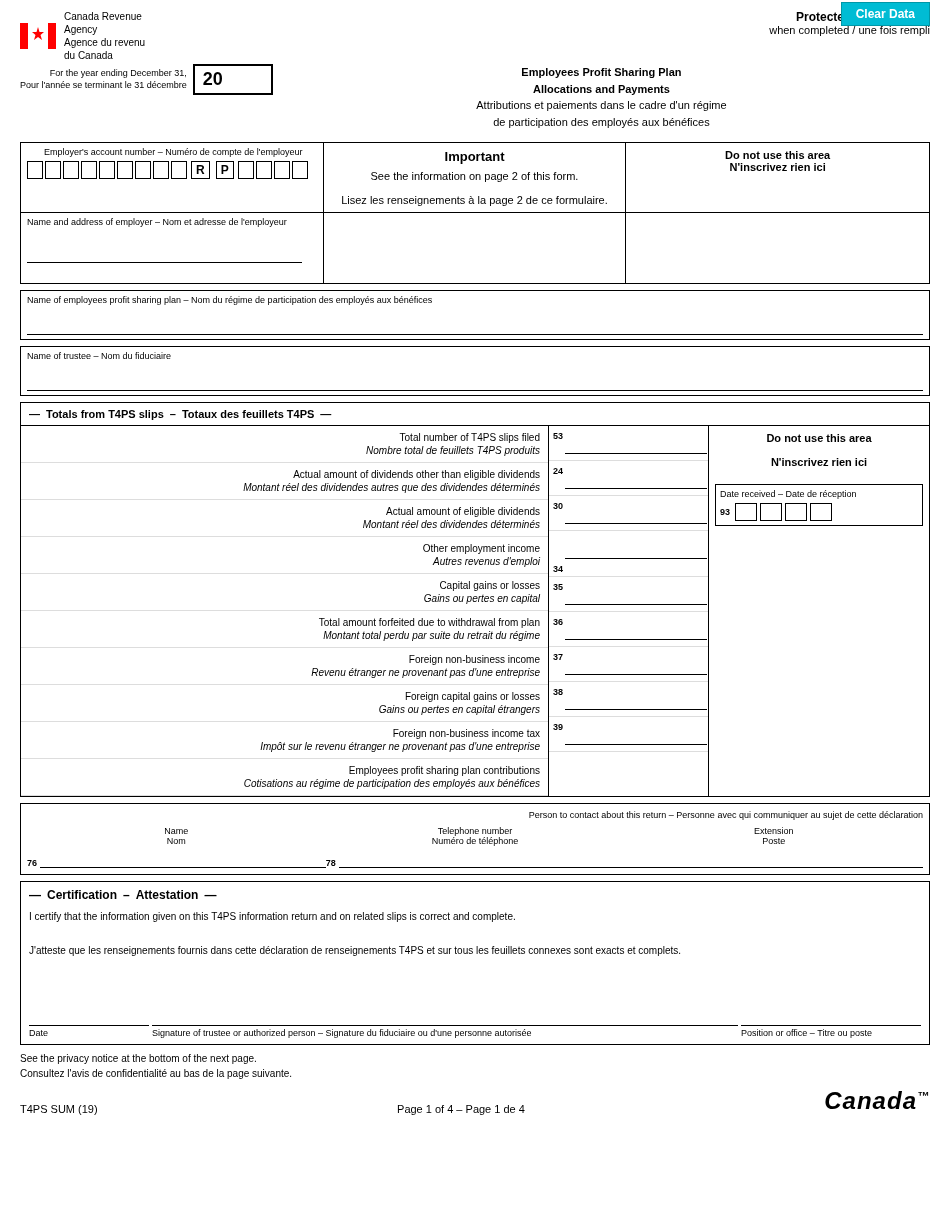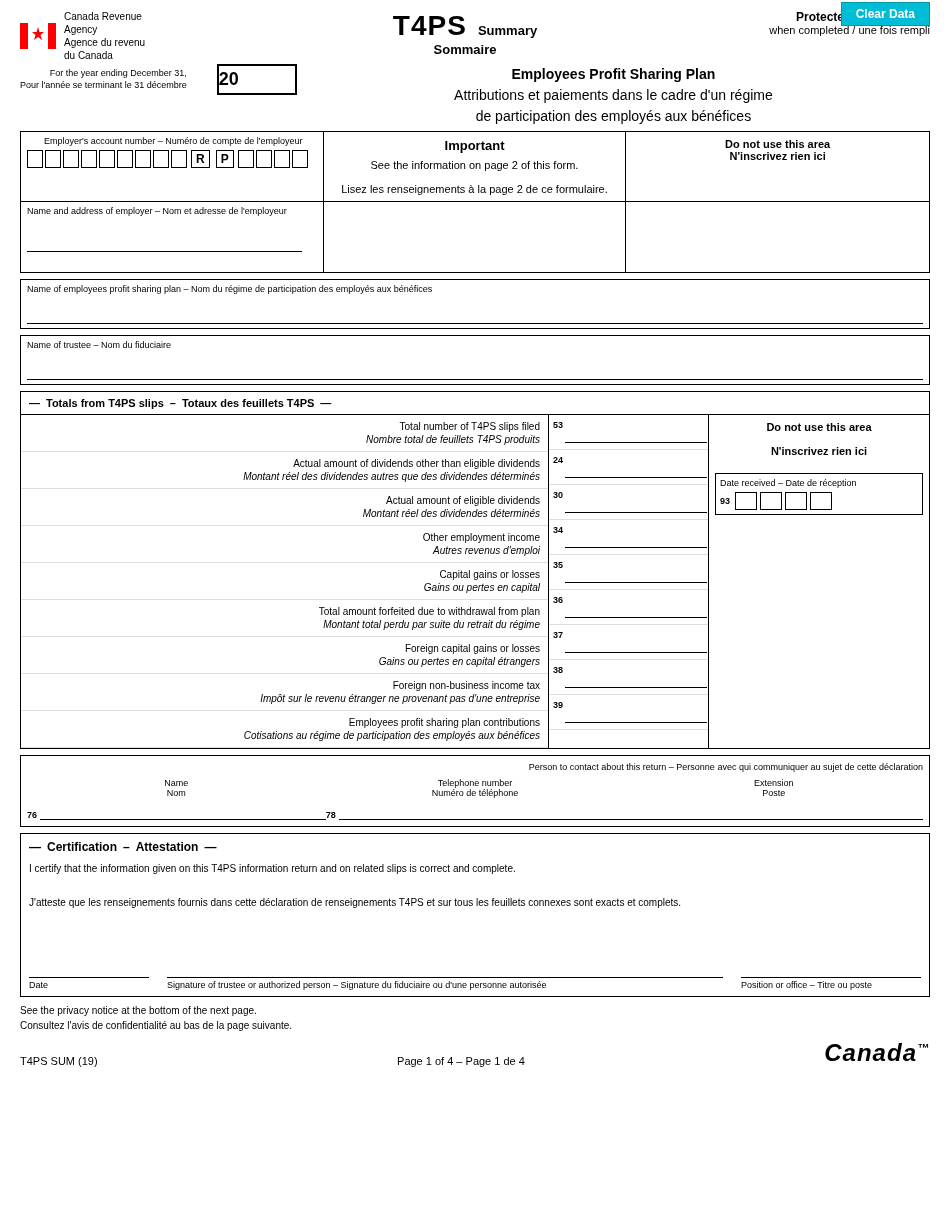--- a/index.html
+++ b/index.html
@@ -66,32 +66,32 @@
       font-size: 12px;
     }
     .year-label {
       font-size: 9px;
       margin-right: 6px;
       text-align: right;
       line-height: 1.3;
     }
     .year-box {
       border: 2px solid #000;
-      padding: 3px 0;
+      padding: 3px 8px;
       font-size: 18px;
       font-weight: bold;
       min-width: 80px;
       display: inline-block;
-      margin-left: 24px;
     }
 
     
     .form-title-center {
       text-align: center;
-      font-size: 14px;
+      font-size: 11px;
+      margin-bottom: 8px;
       line-height: 1.5;
     }
     .form-title-center .bold-title {
       font-weight: bold;
     }
     .top-cell {
       border-right: 1px solid #000;
       padding: 4px 6px;
       font-size: 10px;
     }
@@ -263,27 +263,20 @@
         </svg>
       </div>
       <div class="agency-text">
         <div>Canada Revenue</div>
         <div>Agency</div>
         <div>Agence du revenu</div>
         <div>du Canada</div>
       </div>
     </div>
 
-    <div class="t4ps-center">
-      <span class="t4ps-title">T4PS</span>
-      <span style="font-size:13px; font-weight:bold; margin-left:8px;">
-        <span>Summary</span><br>
-        <span>Sommaire</span>
-      </span>
-    </div>
 
     <div class="protected-area">
       <div class="protected-title">Protected B / Protégé B</div>
       <div>when completed / une fois rempli</div>
     </div>
   </div>
 
   <div style="display:flex; align-items:flex-start; margin-bottom:4px;">
     <div class="header-year-form">
       <div style="display:flex; align-items:center;">
@@ -291,20 +284,21 @@
           <div>For the year ending December 31,</div>
           <div>Pour l'année se terminant le 31 décembre</div>
         </div>
         <div class="year-box">
           <span>20</span><input type="text" style="border: none; width: 40px; font-size: 18px; font-weight: bold; outline: none;">
         </div>
       </div>
     </div>
     <div class="form-title-center" style="flex:1;">
       <div class="bold-title">Employees Profit Sharing Plan</div>
+      <div class="bold-title">Allocations and Payments</div>
       <div>Attributions et paiements dans le cadre d'un régime</div>
       <div>de participation des employés aux bénéfices</div>
     </div>
   </div>
 
   <div class="top-info-outer">
     <div class="top-info-row1">
 
       <div class="top-cell cell-border-right">
         <div class="account-label">Employer's account number – Numéro de compte de l'employeur</div>
@@ -374,39 +368,40 @@
     <div style="display:grid; grid-template-columns:1fr 160px 220px;">
 
       <div style="border-right:1px solid #000;">
 
       <div style="text-align: right; padding: 5px 8px 5px 4px; font-size: 10px; line-height: 1.3; border-bottom: 1px solid rgb(221, 221, 221);">Total number of T4PS slips filed<br><i>Nombre total de feuillets T4PS produits</i></div>
           <div style="text-align: right; padding: 5px 8px 5px 4px; font-size: 10px; line-height: 1.3; border-bottom: 1px solid rgb(221, 221, 221);">Actual amount of dividends other than eligible dividends<br><i>Montant réel des dividendes autres que des dividendes déterminés</i></div>
           <div style="text-align: right; padding: 5px 8px 5px 4px; font-size: 10px; line-height: 1.3; border-bottom: 1px solid rgb(221, 221, 221);">Actual amount of eligible dividends<br><i>Montant réel des dividendes déterminés</i></div>
           <div style="text-align: right; padding: 5px 8px 5px 4px; font-size: 10px; line-height: 1.3; border-bottom: 1px solid rgb(221, 221, 221);">Other employment income<br><i>Autres revenus d'emploi</i></div>
           <div style="text-align: right; padding: 5px 8px 5px 4px; font-size: 10px; line-height: 1.3; border-bottom: 1px solid rgb(221, 221, 221);">Capital gains or losses<br><i>Gains ou pertes en capital</i></div>
           <div style="text-align: right; padding: 5px 8px 5px 4px; font-size: 10px; line-height: 1.3; border-bottom: 1px solid rgb(221, 221, 221);">Total amount forfeited due to withdrawal from plan<br><i>Montant total perdu par suite du retrait du régime</i></div>
+          <div style="text-align: right; padding: 5px 8px 5px 4px; font-size: 10px; line-height: 1.3; border-bottom: 1px solid rgb(221, 221, 221);">Foreign non-business income<br><i>Revenu étranger ne provenant pas d'une entreprise</i></div>
           <div style="text-align: right; padding: 5px 8px 5px 4px; font-size: 10px; line-height: 1.3; border-bottom: 1px solid rgb(221, 221, 221);">Foreign capital gains or losses<br><i>Gains ou pertes en capital étrangers</i></div>
           <div style="text-align: right; padding: 5px 8px 5px 4px; font-size: 10px; line-height: 1.3; border-bottom: 1px solid rgb(221, 221, 221);">Foreign non-business income tax<br><i>Impôt sur le revenu étranger ne provenant pas d'une entreprise</i></div>
           <div style="text-align: right; padding: 5px 8px 5px 4px; font-size: 10px; line-height: 1.3; border-bottom: 1px solid rgb(221, 221, 221);">Employees profit sharing plan contributions<br><i>Cotisations au régime de participation des employés aux bénéfices</i></div>
         </div>
       <div style="border-right:1px solid #000;">
           <div style="display: flex; align-items: stretch; border-bottom: 1px solid rgb(221, 221, 221); padding: 2px 0px;">
             <span style="font-size: 9px; font-weight: bold; padding: 3px 2px 0px 4px; align-self: flex-start;">53</span>
             <input type="text" style="border-top: none; border-right: none; border-left: none; border-image: initial; border-bottom: 1px solid rgb(0, 0, 0); flex: 1 1 0%; height: 20px; margin: 6px 4px 4px 0px; outline: none; font-size: 11px;">
           </div>
           <div style="display: flex; align-items: stretch; border-bottom: 1px solid rgb(221, 221, 221); padding: 2px 0px; justify-content: space-between;">
             <span style="font-size: 9px; font-weight: bold; padding: 3px 2px 0px 4px; align-self: flex-start;">24</span>
             <input type="text" style="border-top: none; border-right: none; border-left: none; border-image: initial; border-bottom: 1px solid rgb(0, 0, 0); flex: 1 1 0%; height: 20px; margin: 6px 4px 4px 0px; outline: none; font-size: 11px;">
           </div>
           <div style="display: flex; align-items: stretch; border-bottom: 1px solid rgb(221, 221, 221); padding: 2px 0px;">
             <span style="font-size: 9px; font-weight: bold; padding: 3px 2px 0px 4px; align-self: flex-start;">30</span>
             <input type="text" style="border-top: none; border-right: none; border-left: none; border-image: initial; border-bottom: 1px solid rgb(0, 0, 0); flex: 1 1 0%; height: 20px; margin: 6px 4px 4px 0px; outline: none; font-size: 11px;">
           </div>
           <div style="display: flex; align-items: stretch; border-bottom: 1px solid rgb(221, 221, 221); padding: 2px 0px;">
-            <span style="font-size: 9px; font-weight: bold; padding: 3px 2px 0px 4px; align-self: flex-start;">34</span>
+            <span style="font-size: 9px; font-weight: bold; padding: 3px 2px 0px 4px; align-self: flex-start; margin-top: 28px;">34</span>
             <input type="text" style="border-top: none; border-right: none; border-left: none; border-image: initial; border-bottom: 1px solid rgb(0, 0, 0); flex: 1 1 0%; height: 20px; margin: 6px 4px 4px 0px; outline: none; font-size: 11px;">
           </div>
           <div style="display: flex; align-items: stretch; border-bottom: 1px solid rgb(221, 221, 221); padding: 2px 0px;">
             <span style="font-size: 9px; font-weight: bold; padding: 3px 2px 0px 4px; align-self: flex-start;">35</span>
             <input type="text" style="border-top: none; border-right: none; border-left: none; border-image: initial; border-bottom: 1px solid rgb(0, 0, 0); flex: 1 1 0%; height: 20px; margin: 6px 4px 4px 0px; outline: none; font-size: 11px;">
           </div>
           <div style="display: flex; align-items: stretch; border-bottom: 1px solid rgb(221, 221, 221); padding: 2px 0px;">
             <span style="font-size: 9px; font-weight: bold; padding: 3px 2px 0px 4px; align-self: flex-start;">36</span>
             <input type="text" style="border-top: none; border-right: none; border-left: none; border-image: initial; border-bottom: 1px solid rgb(0, 0, 0); flex: 1 1 0%; height: 20px; margin: 6px 4px 4px 0px; outline: none; font-size: 11px;">
           </div>
@@ -488,21 +483,21 @@
       <span style="margin:0 6px;">Certification</span>
       <span>–</span>
       <span style="margin:0 6px;">Attestation</span>
       <span>—</span>
     </div>
     <div class="cert-text">I certify that the information given on this T4PS information return and on related slips is correct and complete.</div>
     <div class="cert-text">J'atteste que les renseignements fournis dans cette déclaration de renseignements T4PS et sur tous les feuillets connexes sont exacts et complets.</div>
 
     <div style="height: 20px;"></div>
 
-    <div style="display:grid; grid-template-columns:120px 1fr 180px; gap:18px; align-items:flex-end; margin-top:8px;">
+    <div style="display:grid; grid-template-columns:120px 1fr 180px; gap:3px; align-items:flex-end; margin-top:8px;">
       <div>
         <input type="text" style="border-top: none; border-right: none; border-left: none; border-image: initial; border-bottom: 1px solid rgb(0, 0, 0); width: 100%; height: 20px; outline: none;">
         <div style="font-size:9px; margin-top:2px;">Date</div>
       </div>
       <div>
         <input type="text" style="border-top: none; border-right: none; border-left: none; border-image: initial; border-bottom: 1px solid rgb(0, 0, 0); width: 100%; height: 20px; outline: none;">
         <div style="font-size:9px; margin-top:2px;">Signature of trustee or authorized person – Signature du fiduciaire ou d'une personne autorisée</div>
       </div>
       <div>
         <input type="text" style="border-top: none; border-right: none; border-left: none; border-image: initial; border-bottom: 1px solid rgb(0, 0, 0); width: 100%; height: 20px; outline: none;">

